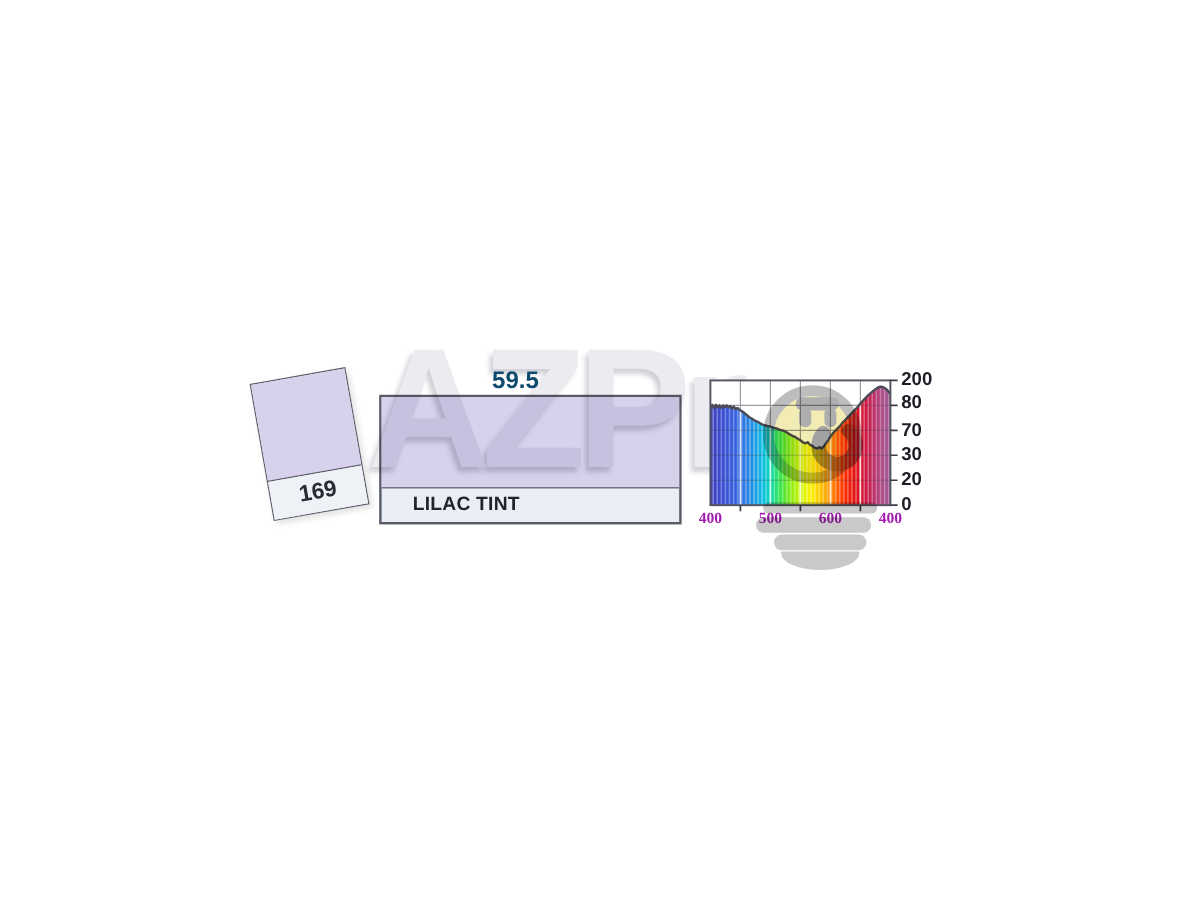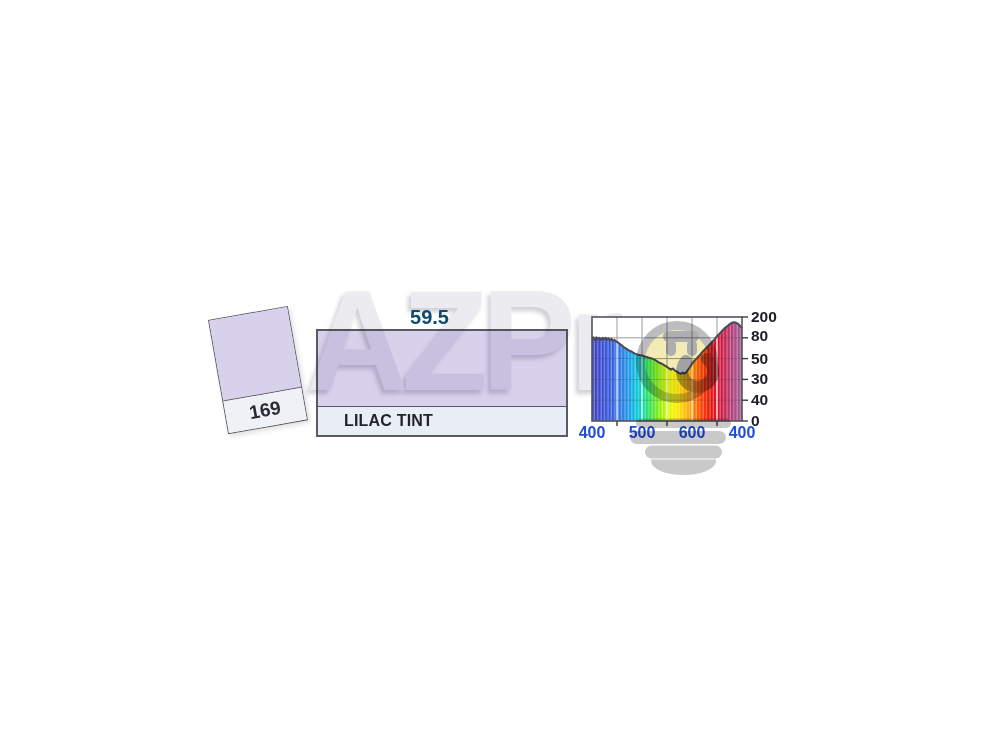--- a/index.html
+++ b/index.html
@@ -41,21 +41,21 @@
   }
   .trans-value{
     position:absolute;left:316px;top:306px;width:227px;text-align:center;z-index:4;
     font-size:20px;font-weight:600;color:#0c4a6e;
   }
   
   .chart{position:absolute;left:561px;top:295px;width:240px;height:155px;z-index:5;}
   .chart svg{position:absolute;left:0;top:0;}
   .x-label{
     position:absolute;width:36px;text-align:center;top:129px;
-    font-size:16px;font-weight:700;color:#1d4ed8;z-index:7;
+    font-size:13px;font-weight:700;color:#a21caf;z-index:7;font-family:Liberation Serif, serif;
   }
   .y-label{
     position:absolute;left:190px;width:40px;text-align:left;height:16px;line-height:16px;
     font-size:15.5px;font-weight:700;color:#1d1d26;z-index:7;
   }
   
   .logo-svg{
     position:absolute;left:600px;top:295px;z-index:6;
     mix-blend-mode:multiply;pointer-events:none;
   }
@@ -156,23 +156,23 @@
         <line x1="56" y1="126" x2="56" y2="131" stroke="#3c3c46" stroke-width="1.4"></line>
         <line x1="106" y1="126" x2="106" y2="131" stroke="#3c3c46" stroke-width="1.4"></line>
         <line x1="156" y1="126" x2="156" y2="131" stroke="#3c3c46" stroke-width="1.4"></line>
       </svg>
     <div id="axis-labels">
         <div class="x-label" style="left: 13px;">400</div>
         <div class="x-label" style="left: 63px;">500</div>
         <div class="x-label" style="left: 113px;">600</div>
         <div class="x-label" style="left: 163px;">400</div>
         <div class="y-label" style="top: 118px;">0</div>
-        <div class="y-label" style="top: 97.2px;">40</div>
+        <div class="y-label" style="top: 97.2px;">20</div>
         <div class="y-label" style="top: 76.4px;">30</div>
-        <div class="y-label" style="top: 55.6px;">50</div>
+        <div class="y-label" style="top: 55.6px;">70</div>
         <div class="y-label" style="top: 33px;">80</div>
         <div class="y-label" style="top: 14px;">200</div>
       </div>
   </div>
 
   <svg class="logo-svg" width="180" height="200" viewBox="0 0 180 200">
     <circle cx="77" cy="67" r="36.5" fill="#f2ecb4" stroke="#bdbdbd" stroke-width="9"></circle>
     <rect x="63" y="36" width="36" height="11" rx="5.5" fill="#aeaeae"></rect>
     <rect x="66" y="45" width="10" height="16" rx="4.8" fill="#aeaeae"></rect>
     <rect x="87" y="45" width="10" height="16" rx="4.8" fill="#aeaeae"></rect>

